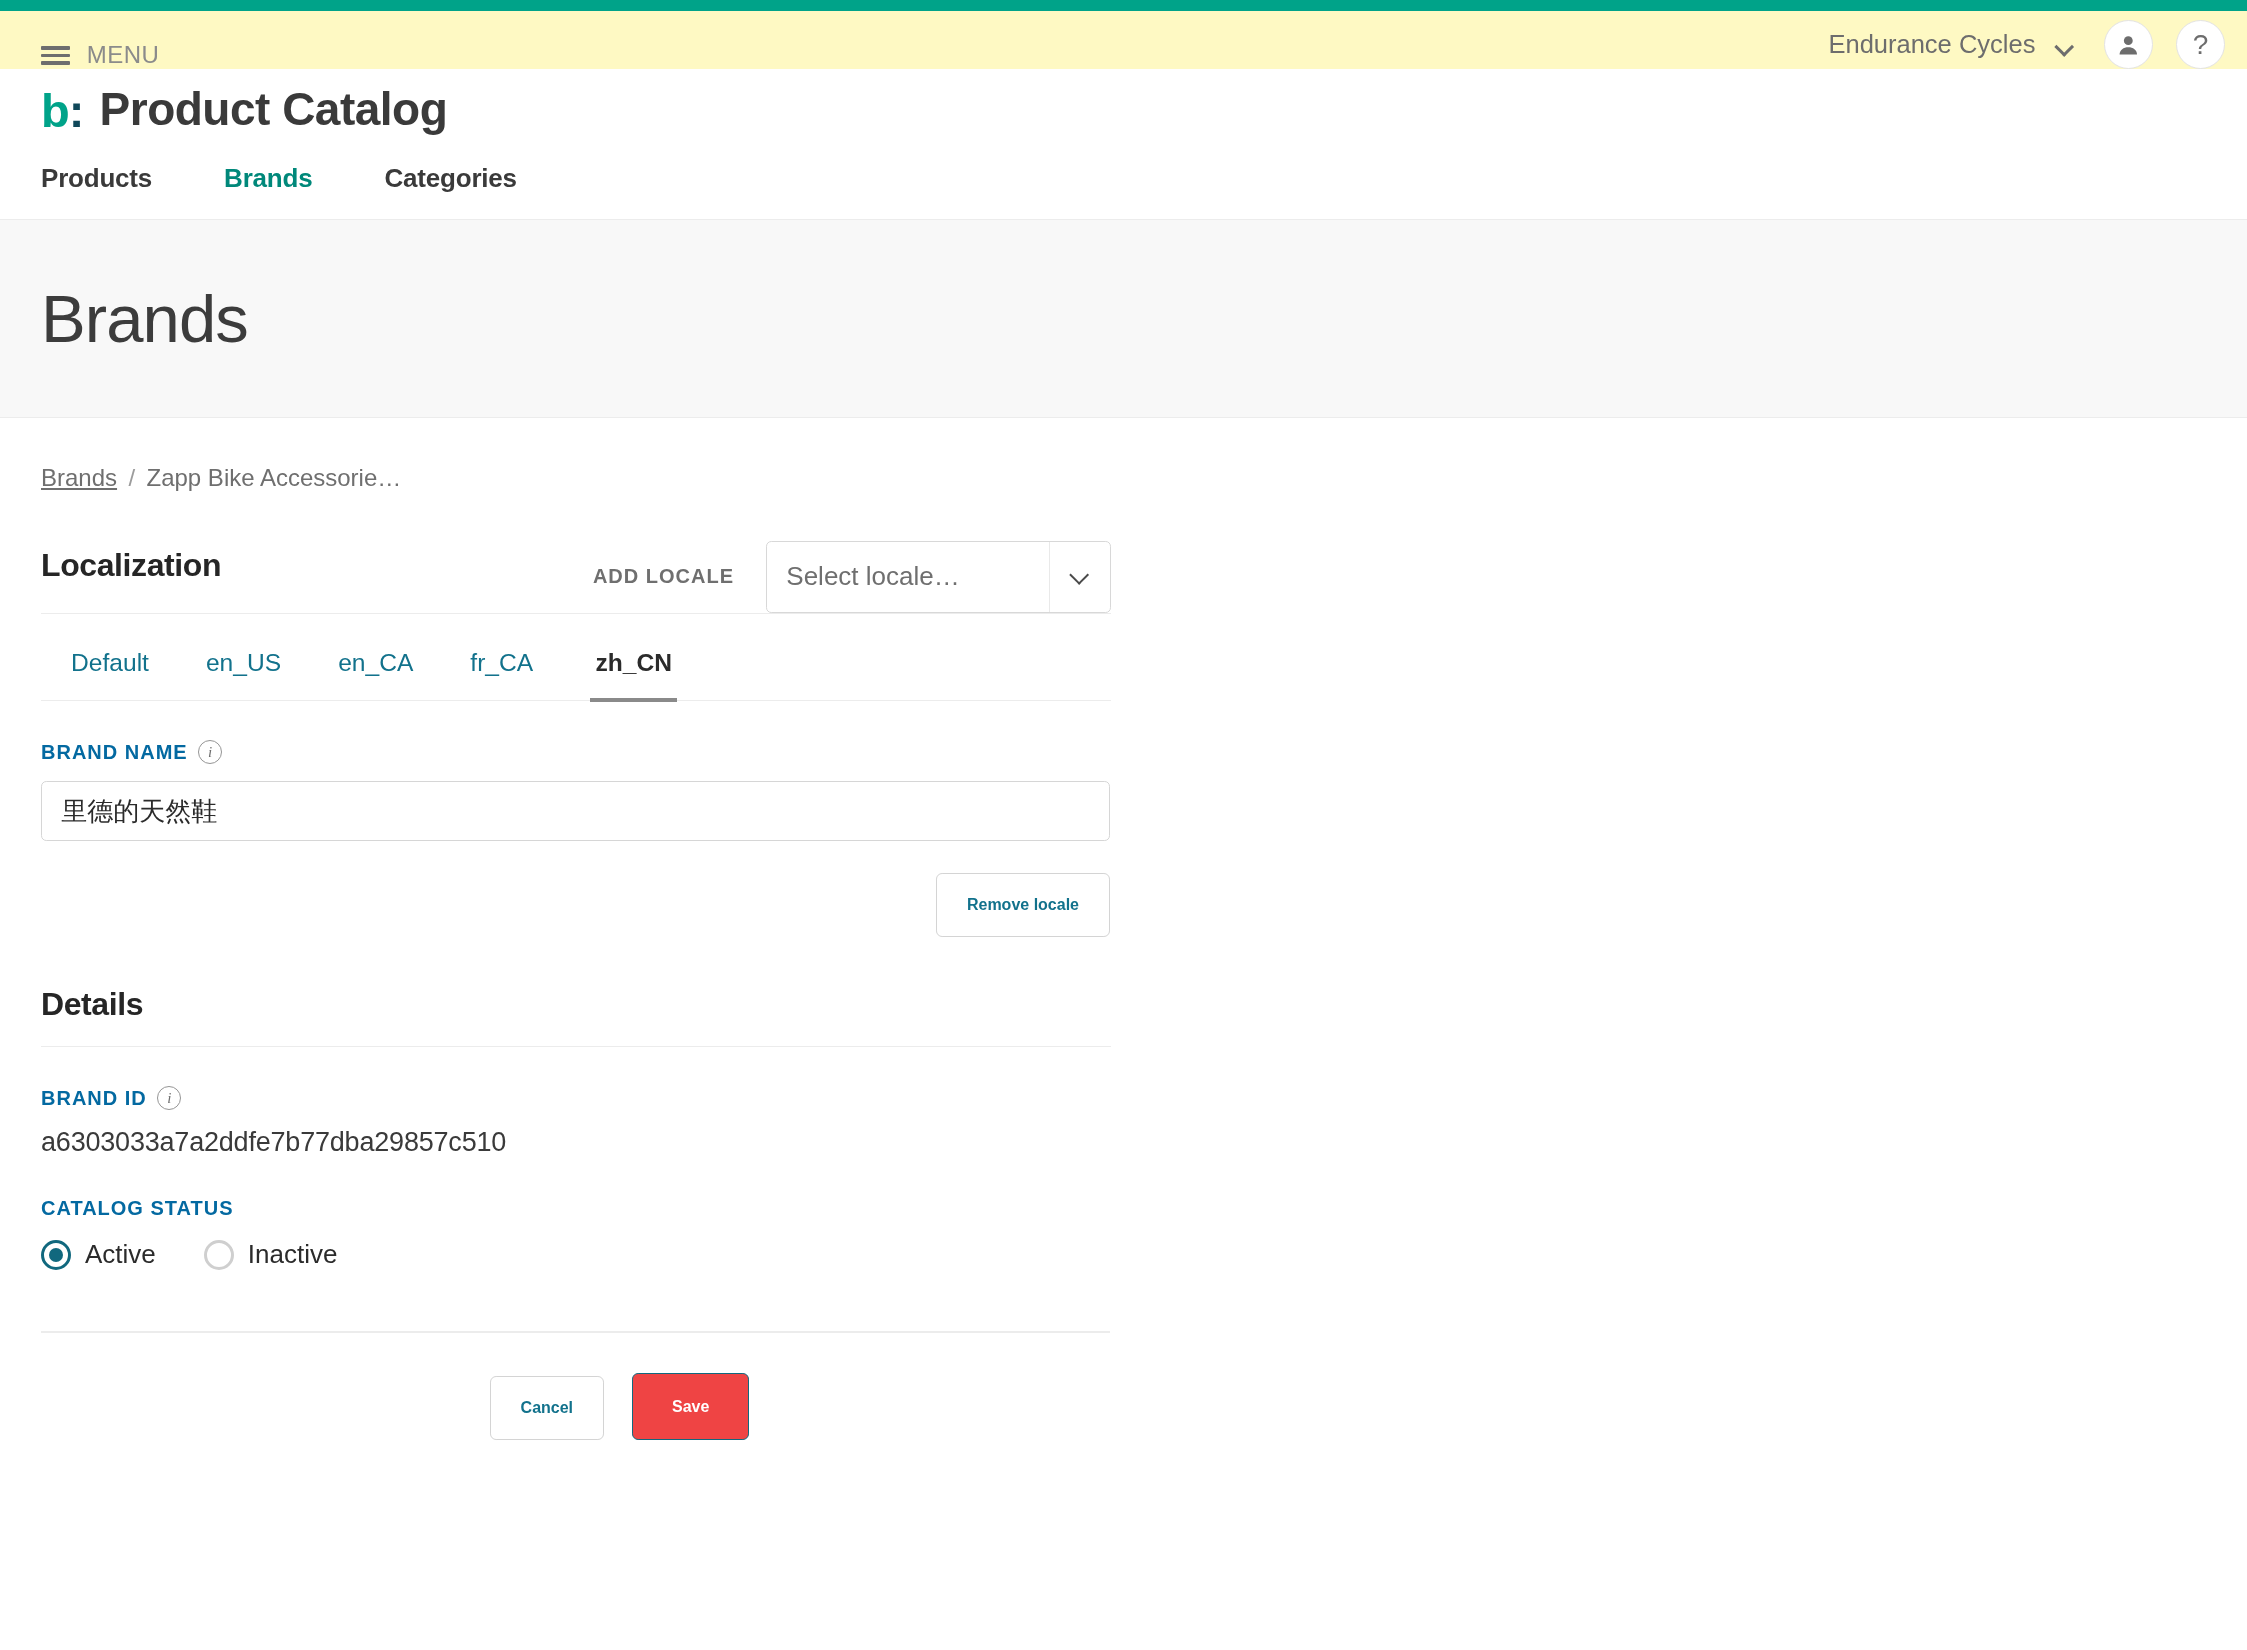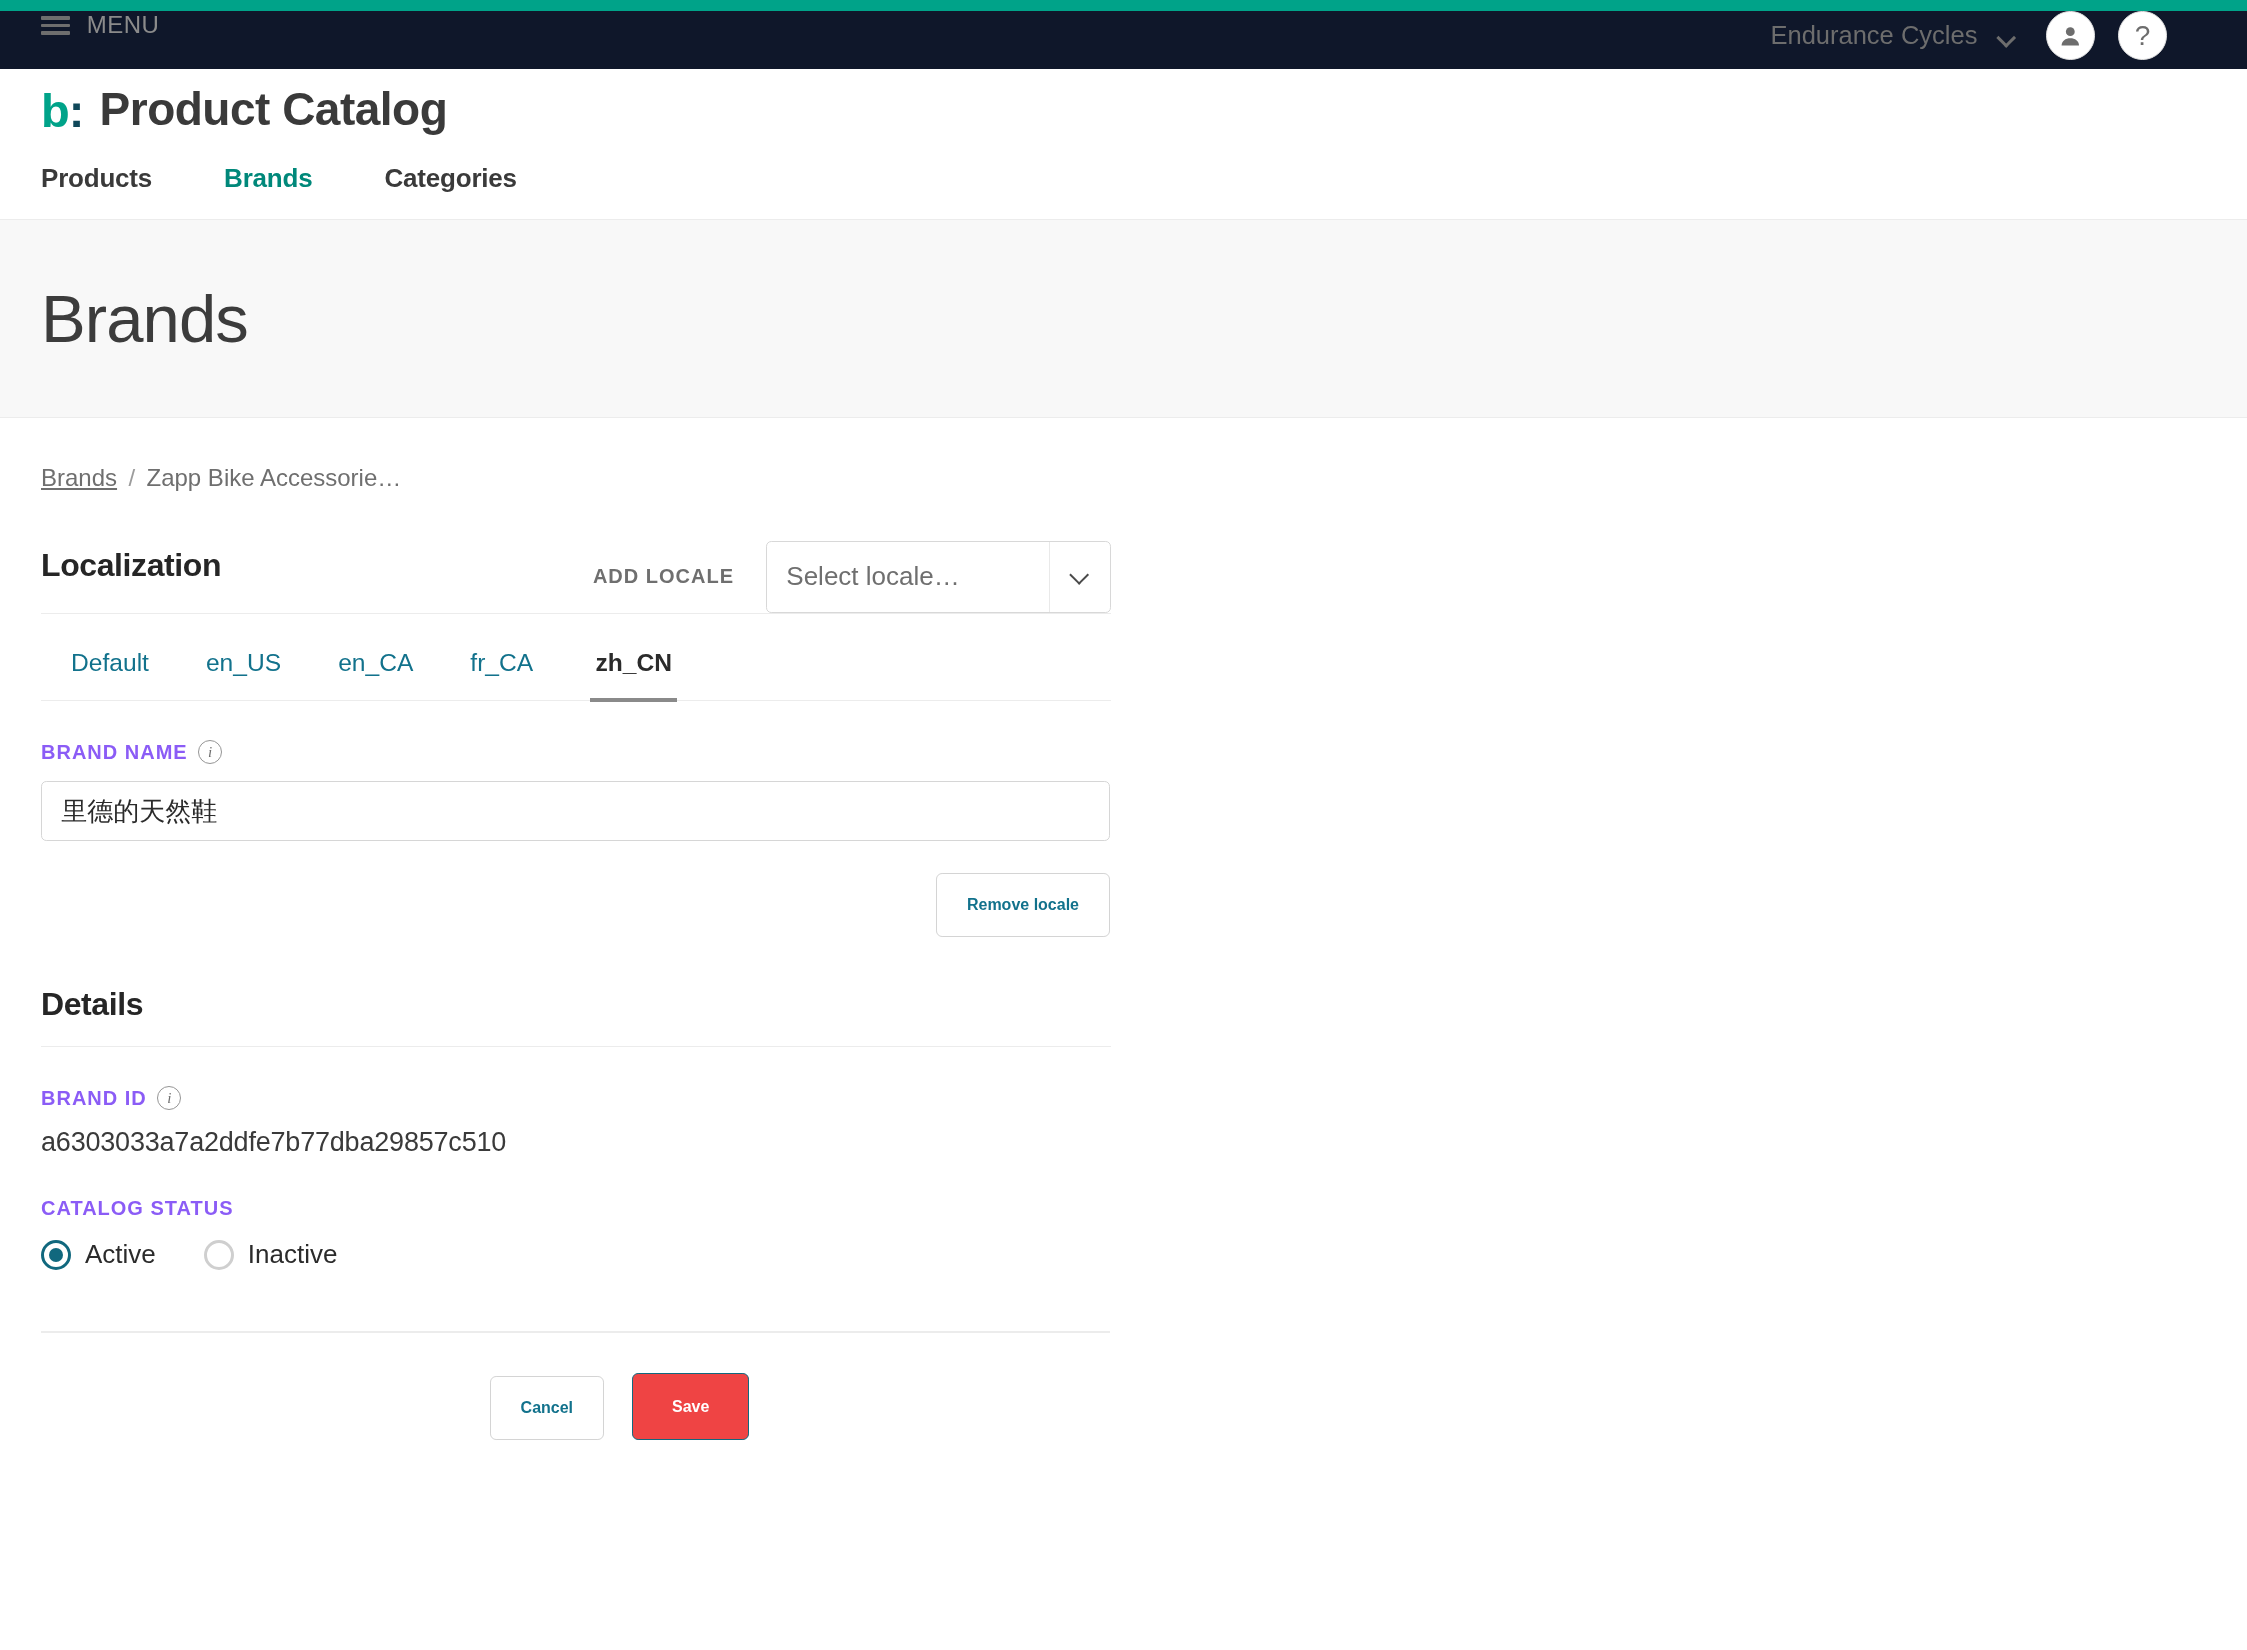--- a/index.html
+++ b/index.html
@@ -16,23 +16,23 @@
   .accent-bar {
     height: 11.4px;
     width: 100%;
     background: #00a389;
   }
 
   
   .util-bar {
     height: 58px;
     display: flex;
-    align-items: flex-start;
-    padding: 0 80px 0 41px;
-    background: #0f172a;
+    align-items: flex-end;
+    padding: 0 22px 0 41px;
+    background: #fef9c3;
   }
 
   .menu-trigger {
     display: flex;
     align-items: center;
     gap: 16.7px;
     cursor: pointer;
   }
   .hamburger {
     width: 29px;
@@ -288,21 +288,21 @@
   .field { margin-top: 39px; }
   .field-label-row {
     display: flex;
     align-items: center;
     gap: 10.5px;
     margin-bottom: 16.7px;
   }
   .field-label {
     font-size: 20px;
     font-weight: 700;
-    color: #8b5cf6;
+    color: #0369a1;
     letter-spacing: 1px;
   }
   .info-icon {
     width: 24px; height: 24px;
     border-radius: 50%;
     border: 1.8px solid #959595;
     color: #6f6f6f;
     font-size: 15px;
     display: flex;
     align-items: center;

